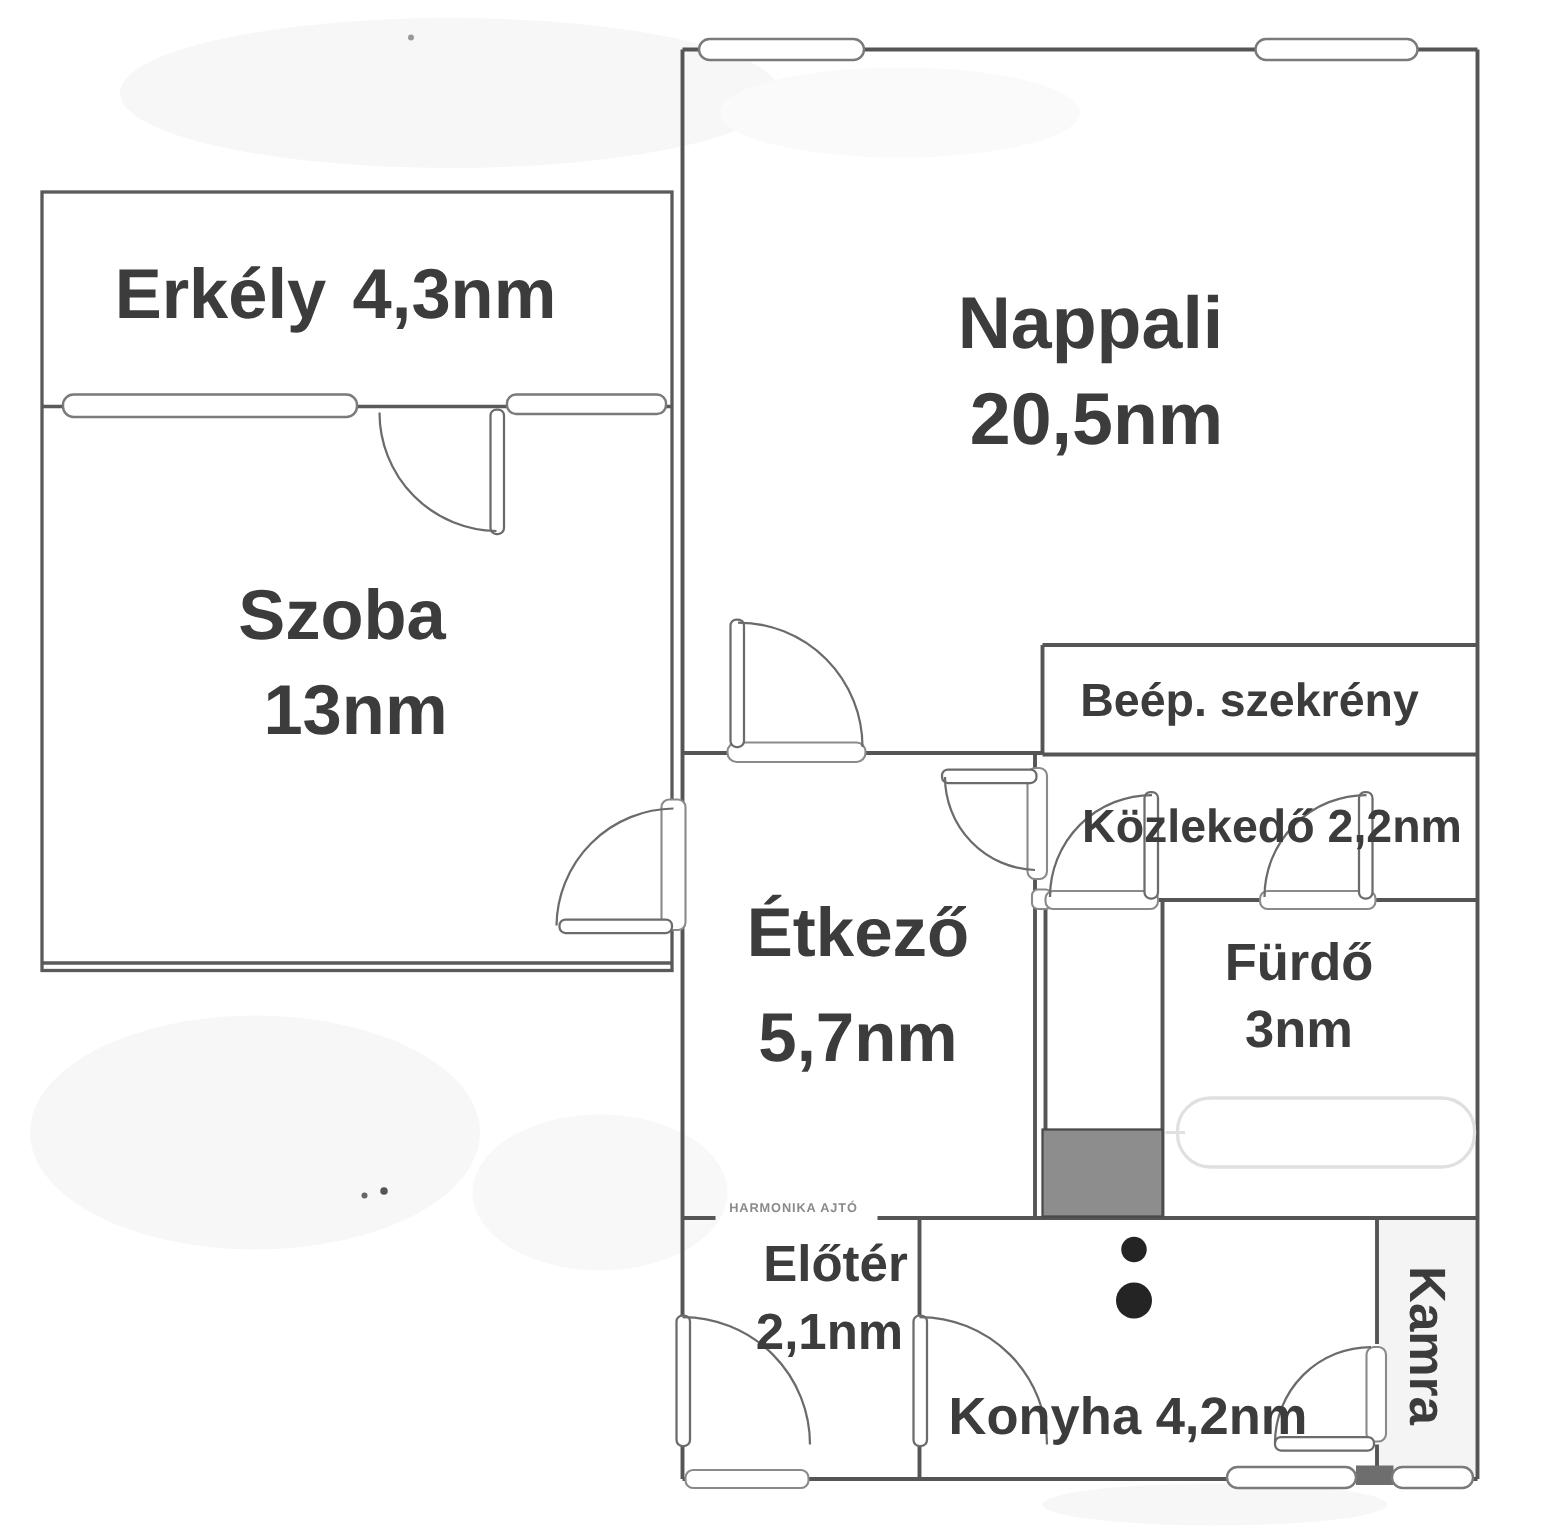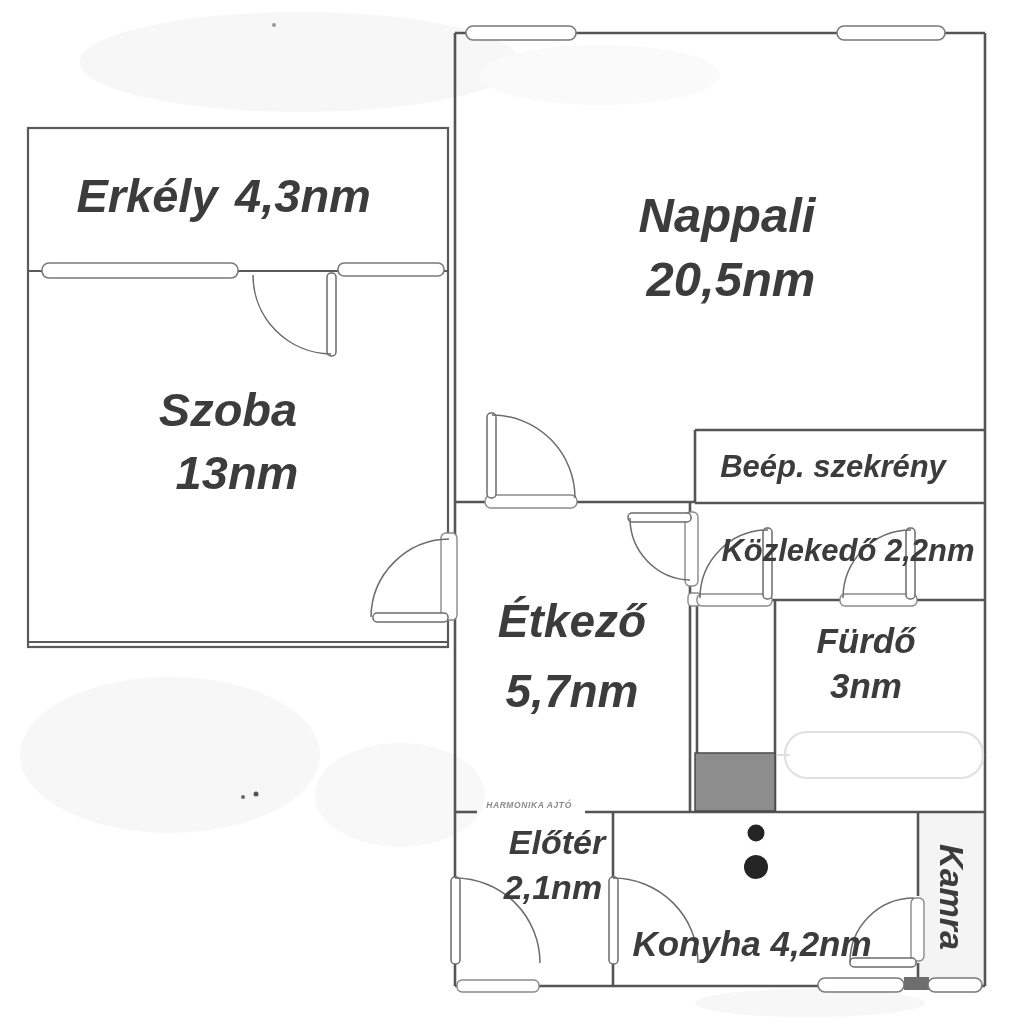--- a/index.html
+++ b/index.html
@@ -1,16 +1,16 @@
 <!DOCTYPE html>
 <html><head>
 <meta charset="utf-8">
 <style>
   html,body{margin:0;padding:0;background:#ffffff;}
-  .page{position:relative;width:1031px;height:1024px;background:#ffffff;overflow:hidden;font-style:italic;}
+  .page{position:relative;width:1031px;height:1024px;background:#ffffff;overflow:hidden;}
   svg{display:block;}
   text{font-family:"Liberation Sans","DejaVu Sans",sans-serif;fill:#3c3c3c;font-weight:600;}
   .tiny{font-weight:600;letter-spacing:0.6px;fill:#8a8a8a;}
 </style>
 </head>
 <body>
 
 <div class="page">
 <svg viewBox="0 0 1031 1024" width="1031" height="1024">
 

